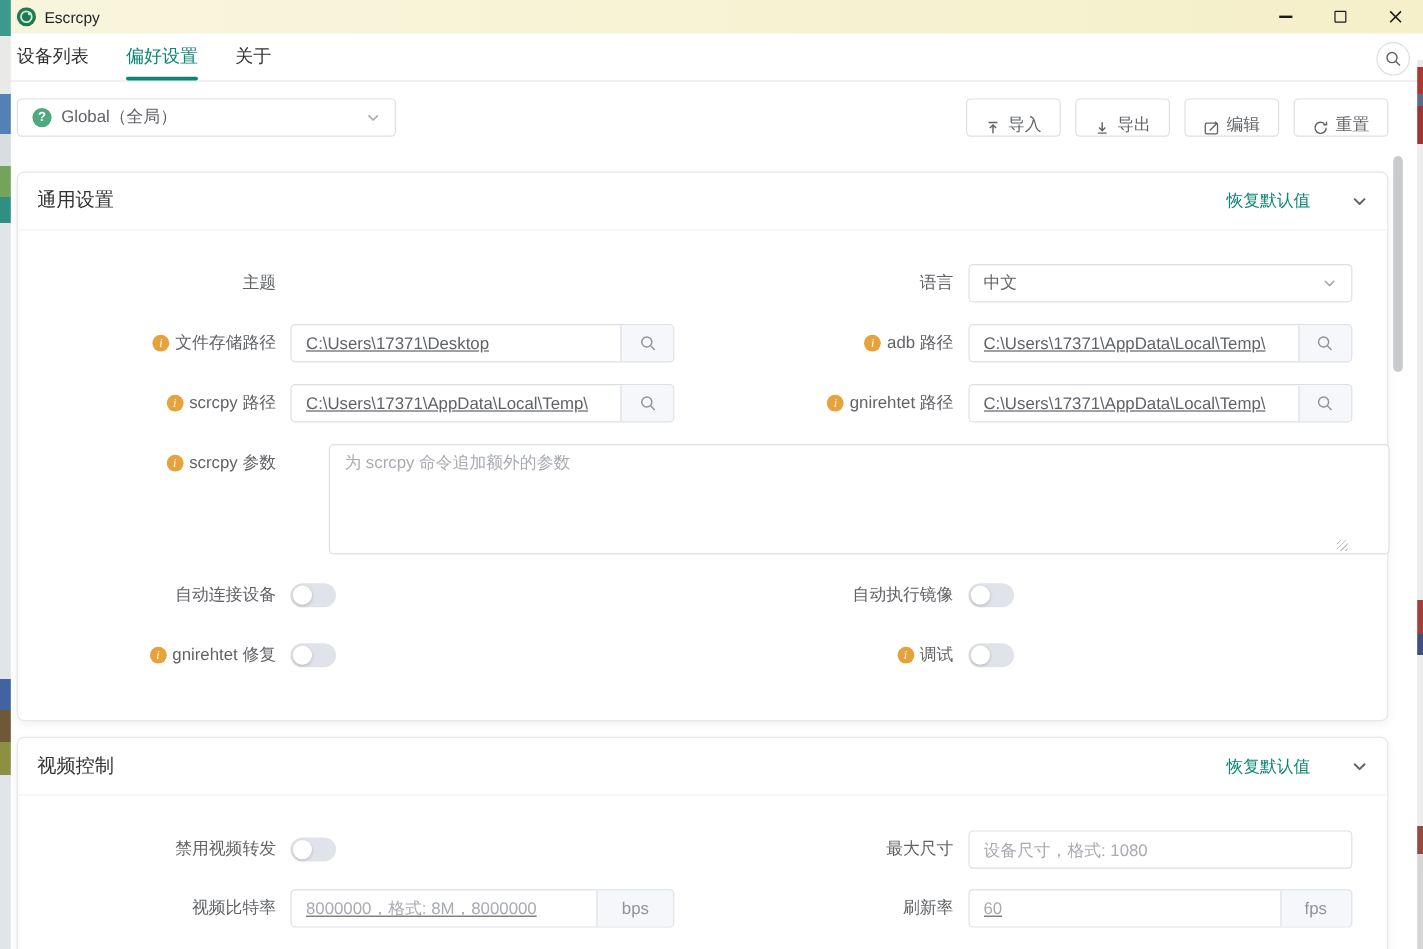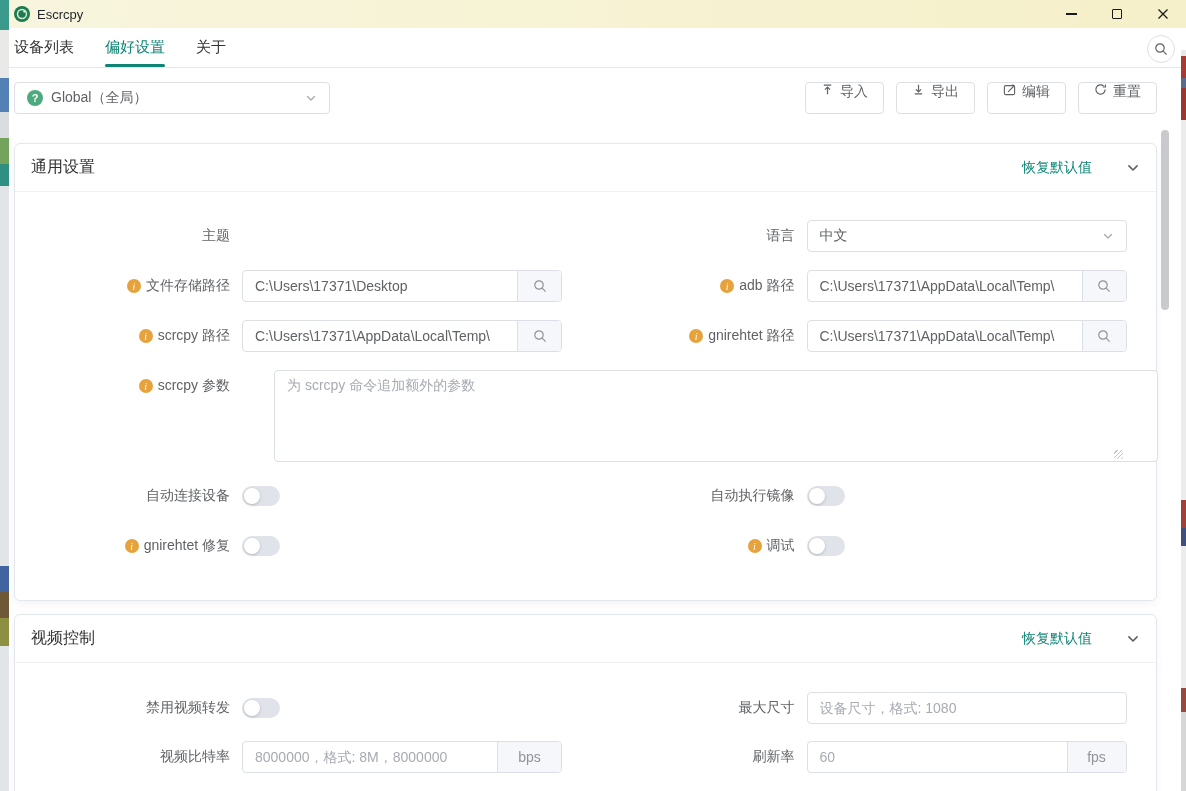--- a/index.html
+++ b/index.html
@@ -36,21 +36,21 @@
   .content { padding:14px 29px 0 14px; }
   .toolbar { display:flex; align-items:center; }
   .scope-select { width:316px; height:32px; border:1px solid #dcdfe6; border-radius:4px;
     display:flex; align-items:center; padding:0 12px; gap:8px; background:#fff; cursor:pointer;justify-content:space-between; }
   .scope-icon { width:16px; height:16px; min-width:16px; border-radius:50%; background:#4fa97e;
     color:#fff; font-size:11px; font-weight:bold; display:flex; align-items:center; justify-content:center; }
   .scope-icon::after { content:"?"; }
   .scope-text { flex:1; color:#606266; }
   .toolbar-buttons { margin-left:auto; display:flex; gap:12px; }
   .tbtn { height:32px; padding:0 15px; border:1px solid #dcdfe6; border-radius:4px;
-    background:#fff; display:flex; align-items:flex-start; gap:6px; color:#606266;
+    background:#fff; display:flex; align-items:flex-end; gap:6px; color:#606266;
     font-size:14px; font-family:inherit; cursor:pointer; }
   
   .card { border:1px solid #e4e7ed; border-radius:6px; background:#fff;
     box-shadow:0 3px 8px rgba(0,0,0,.05); }
   .card-general { margin-top:29px; }
   .card-video { margin-top:13px; }
   .card-header { height:48px; display:flex; align-items:center; padding:0 16px;
     border-bottom:1px solid #f0f1f3; }
   .card-title { font-size:16px; color:#303133; }
   .restore-link { margin-left:auto; color:#0e8575; cursor:pointer; }
@@ -68,21 +68,21 @@
   .info-icon::after { content:"i"; }
   .el-select, .el-input { width:320px; height:32px; border:1px solid #dcdfe6; border-radius:4px;
     background:#fff; display:flex; align-items:center; padding:0 12px; gap:8px; cursor:pointer; }
   .el-select .sel-text { flex:1; color:#606266; }
   .el-input input, .input-group input { flex:1; min-width:0; border:none; outline:none;
     font-size:14px; color:#606266; font-family:inherit; background:transparent; }
   .el-input input::placeholder, .input-group input::placeholder,
   textarea::placeholder { color:#a8abb2; opacity:1; }
   .input-group { display:flex; width:320px; height:32px; border:1px solid #dcdfe6;
     border-radius:4px; overflow:hidden; background:#fff; }
-  .input-group input { padding:0 12px; }
+  .input-group input { padding:0 12px;text-decoration:underline; }
   .input-append { border-left:1px solid #dcdfe6; background:#f5f7fa; color:#909399;
     display:flex; align-items:center; justify-content:center; }
   .append-search { width:44px; cursor:pointer; }
   .append-unit-bps { width:64px; }
   .append-unit-fps { width:59px; }
   .textarea-wrap { position:relative; width:884px;padding-left:32px; }
   textarea { width:884px; height:92px; border:1px solid #dcdfe6; border-radius:4px;
     padding:6px 12px; font-size:14px; font-family:inherit; color:#606266;
     resize:none; outline:none; display:block; }
   .textarea-wrap::after { content:""; position:absolute; right:3px; bottom:3px;

